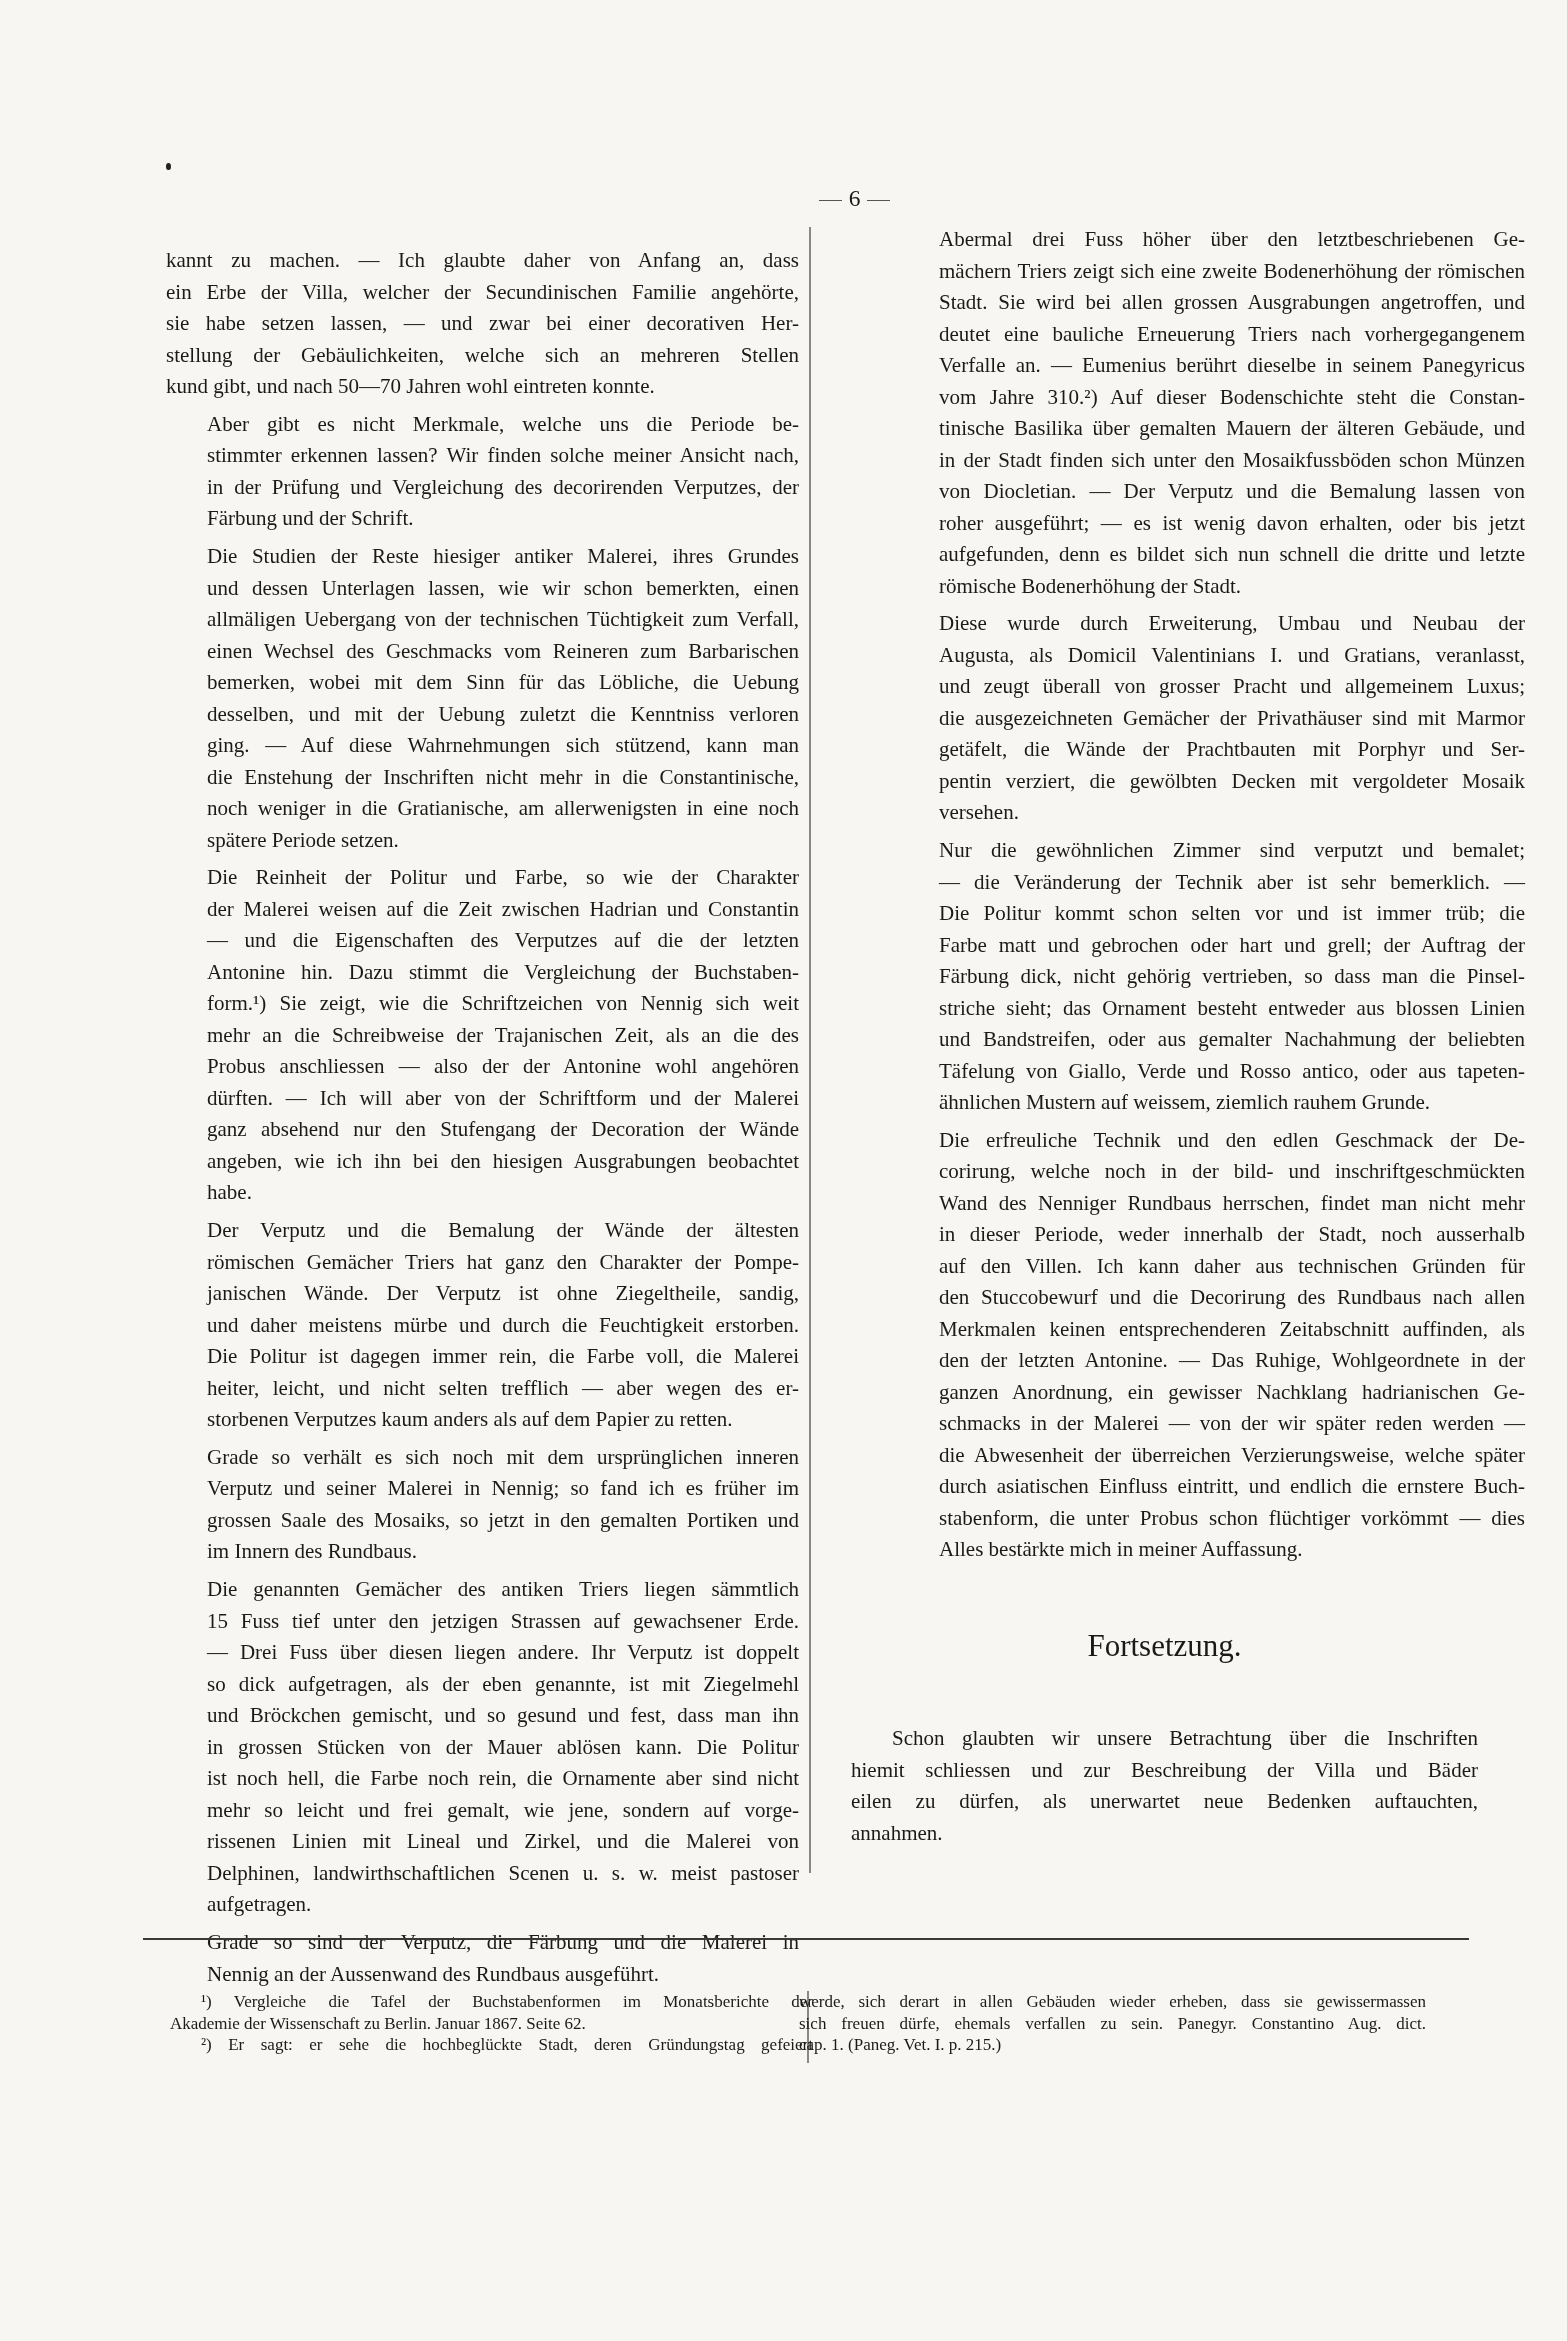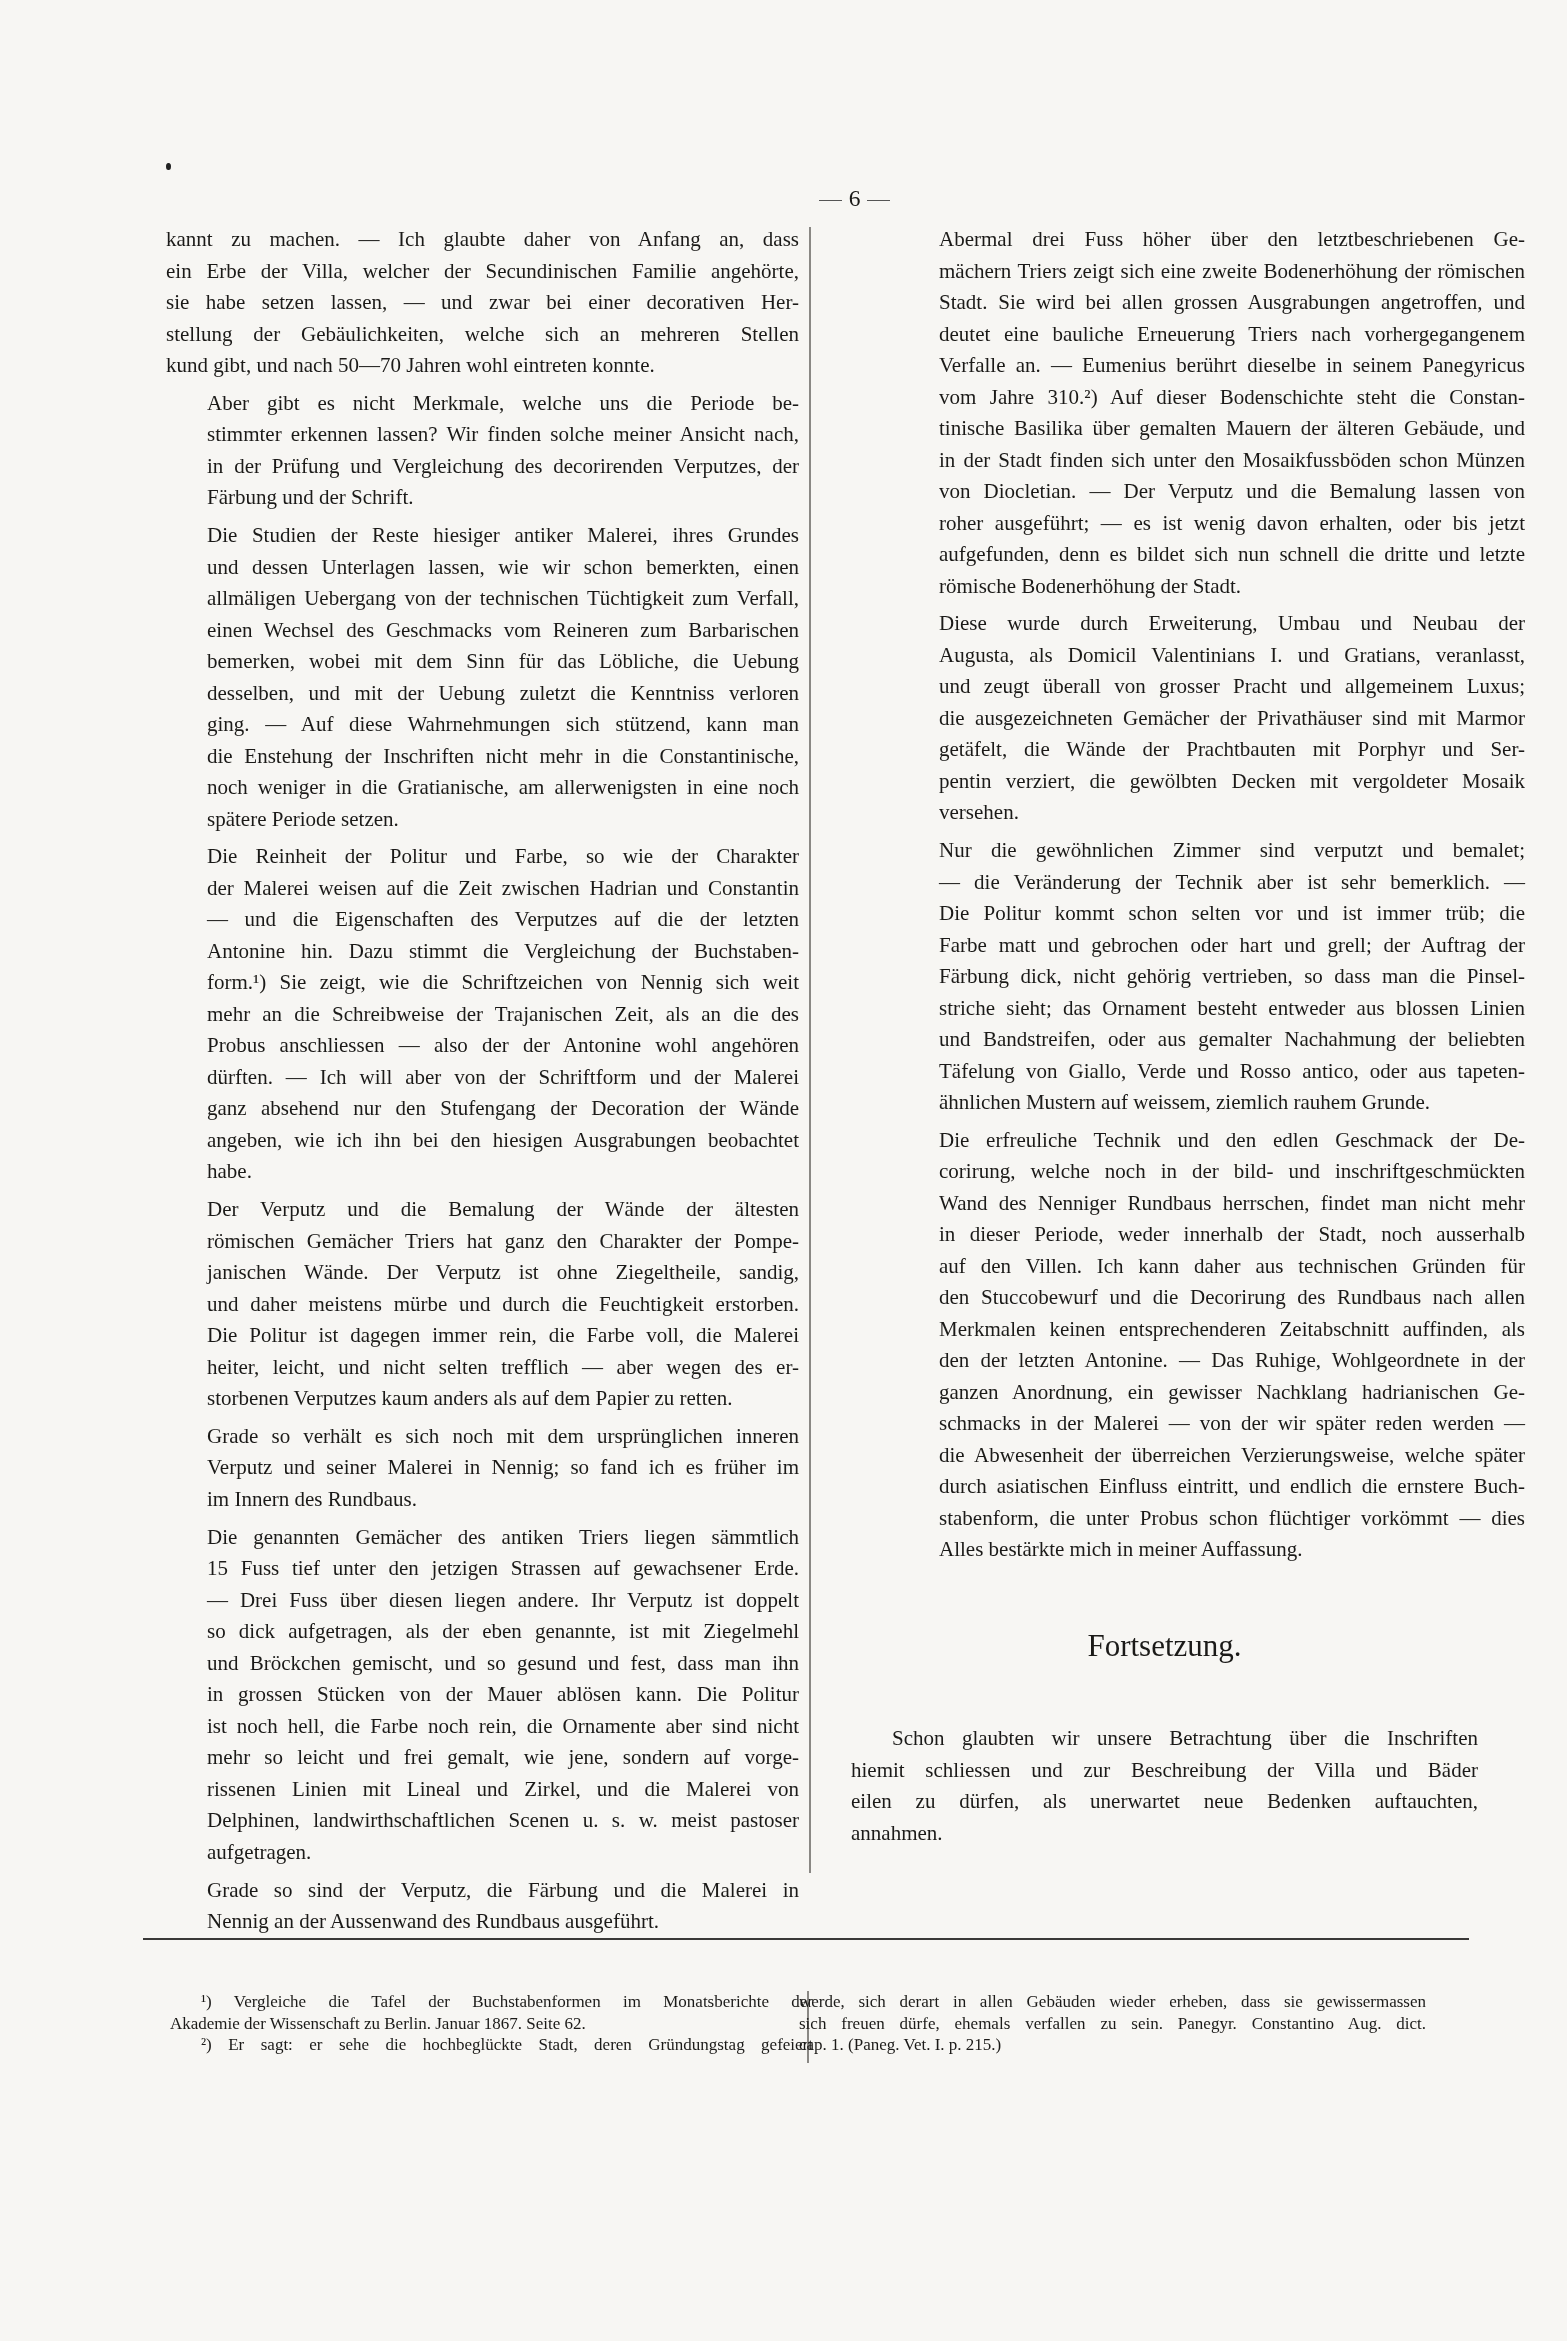--- a/index.html
+++ b/index.html
@@ -18,21 +18,21 @@
     position: absolute; left: 784px; top: 185px; width: 141px;
     text-align: center; font-size: 23.5px; line-height: 27px;
   }
   .page-number .dash { display: inline-block; width: 23.5px; height: 1.6px; background: #555; vertical-align: middle; margin: 0 6.3px; }
 
   .column {
     position: absolute; top: 224px;
     font-size: 21px; line-height: 31.5px;
     text-align: justify; hyphens: manual;
   }
-  .col-left  { left: 166px; width: 633px; }
+  .col-left  { left: 166px; width: 633px; margin-top: 21px; }
   .col-right { left: 898px; width: 627px; }
   .column p { margin: 0 0 6.3px 0; text-indent: 41px; }
   .column p.noindent { text-indent: 0; }
   .ln { display: block; text-align: justify; text-align-last: justify; white-space: nowrap; }
   .ln.last { text-align-last: left; }
   .column p .ln:first-child { }
 
   .col-divider {
     position: absolute; left: 809px; top: 227px;
     width: 1.6px; height: 1646px; background: #8a8884;
@@ -116,20 +116,21 @@
       <span class="ln">römischen Gemächer Triers hat ganz den Charakter der Pompe-</span>
       <span class="ln">janischen Wände. Der Verputz ist ohne Ziegeltheile, sandig,</span>
       <span class="ln">und daher meistens mürbe und durch die Feuchtigkeit erstorben.</span>
       <span class="ln">Die Politur ist dagegen immer rein, die Farbe voll, die Malerei</span>
       <span class="ln">heiter, leicht, und nicht selten trefflich — aber wegen des er-</span>
       <span class="ln last">storbenen Verputzes kaum anders als auf dem Papier zu retten.</span>
     </p>
     <p>
       <span class="ln">Grade so verhält es sich noch mit dem ursprünglichen inneren</span>
       <span class="ln">Verputz und seiner Malerei in Nennig; so fand ich es früher im</span>
+      <span class="ln">grossen Saale des Mosaiks, so jetzt in den gemalten Portiken und</span>
       <span class="ln last">im Innern des Rundbaus.</span>
     </p>
     <p>
       <span class="ln">Die genannten Gemächer des antiken Triers liegen sämmtlich</span>
       <span class="ln">15 Fuss tief unter den jetzigen Strassen auf gewachsener Erde.</span>
       <span class="ln">— Drei Fuss über diesen liegen andere. Ihr Verputz ist doppelt</span>
       <span class="ln">so dick aufgetragen, als der eben genannte, ist mit Ziegelmehl</span>
       <span class="ln">und Bröckchen gemischt, und so gesund und fest, dass man ihn</span>
       <span class="ln">in grossen Stücken von der Mauer ablösen kann. Die Politur</span>
       <span class="ln">ist noch hell, die Farbe noch rein, die Ornamente aber sind nicht</span>

